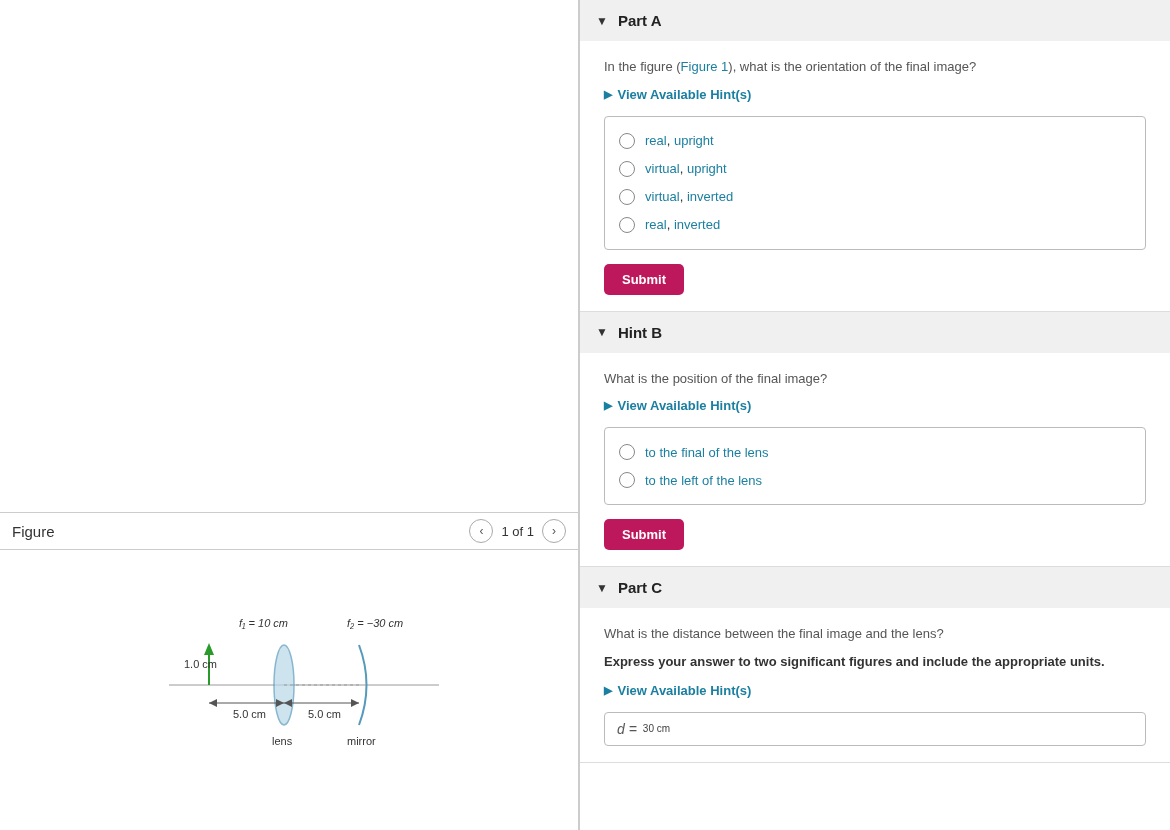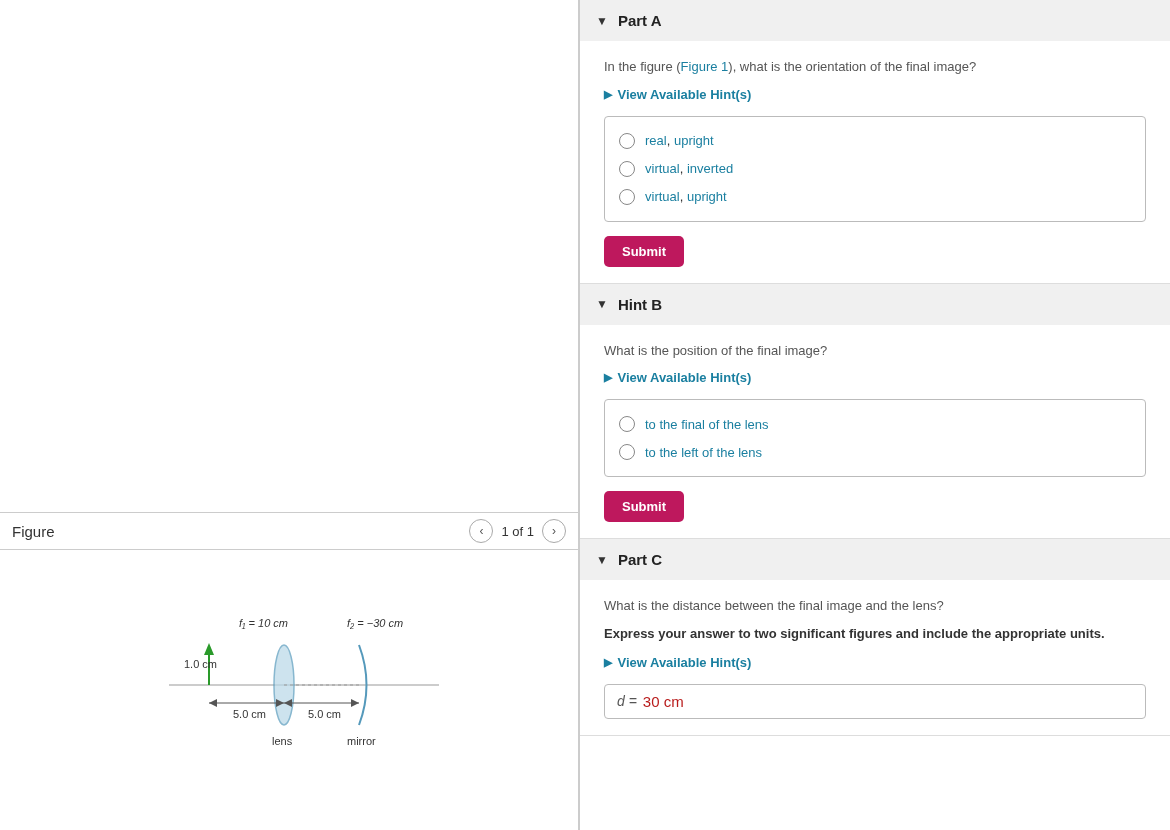--- a/index.html
+++ b/index.html
@@ -199,22 +199,22 @@
     }
 
     .answer-input-label {
       font-style: italic;
       font-size: 14px;
       color: #555;
       margin-right: 6px;
     }
 
     .answer-input-value {
-      font-size: 15px;
-      color: #b91c1c;
+      font-size: 10px;
+      color: #404040;
     }
 
     
     .diagram-svg {
       width: 320px;
       height: 220px;
     }
   </style>
 </head>
 <body>
@@ -286,25 +286,29 @@
         <span class="hint-arrow">▶</span>
         <span>View Available Hint(s)</span>
       </div>
       <div class="options-box">
         <div class="option-item">
           <div class="option-radio"></div>
           <span class="option-label"><span class="keyword">real</span>, <span class="keyword">upright</span></span>
         </div>
         <div class="option-item">
           <div class="option-radio"></div>
+          <span class="option-label"><span class="keyword">virtual</span>, <span class="keyword">upright</span></span>
+        </div>
+        <div class="option-item">
+          <div class="option-radio"></div>
           <span class="option-label"><span class="keyword">virtual</span>, <span class="keyword">inverted</span></span>
         </div>
         <div class="option-item">
           <div class="option-radio"></div>
-          <span class="option-label"><span class="keyword">virtual</span>, <span class="keyword">upright</span></span>
+          <span class="option-label"><span class="keyword">real</span>, <span class="keyword">inverted</span></span>
         </div>
       </div>
       <button class="submit-btn">Submit</button>
     </div>
   </div>
 
   <div class="part-section">
     <div class="part-header">
       <span class="part-header-arrow">▼</span>
       <span class="part-title">Hint B</span>

